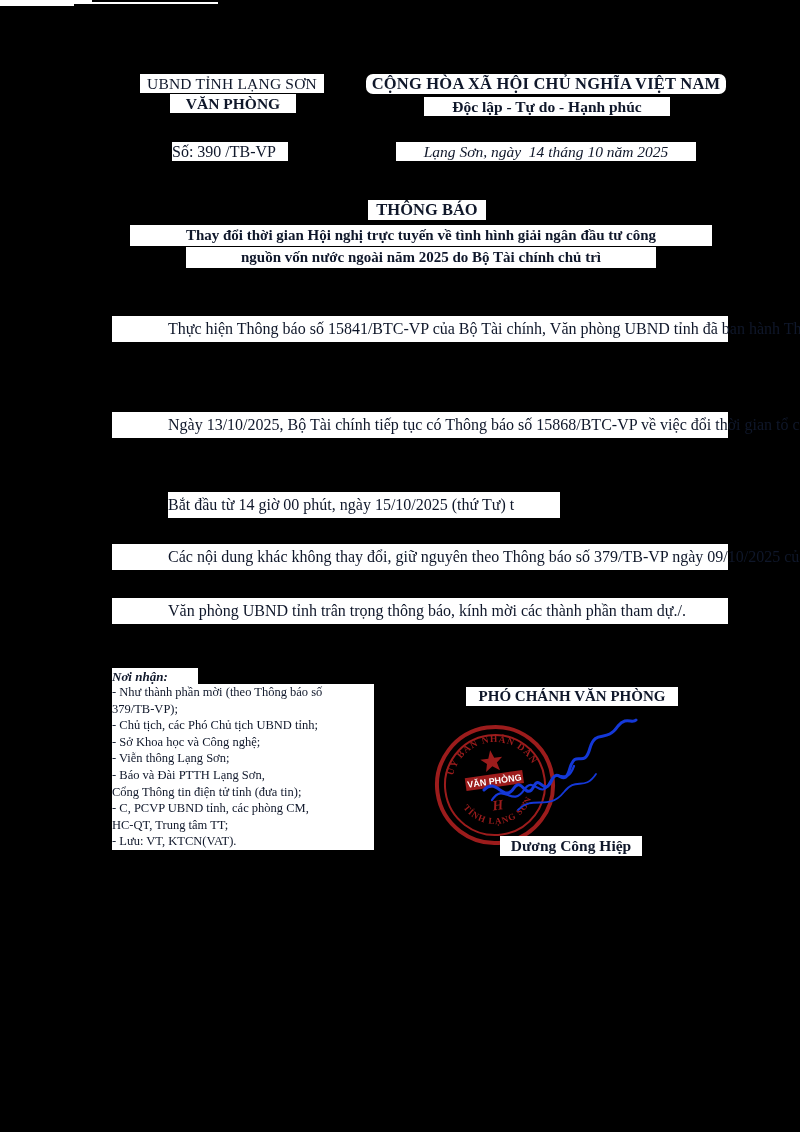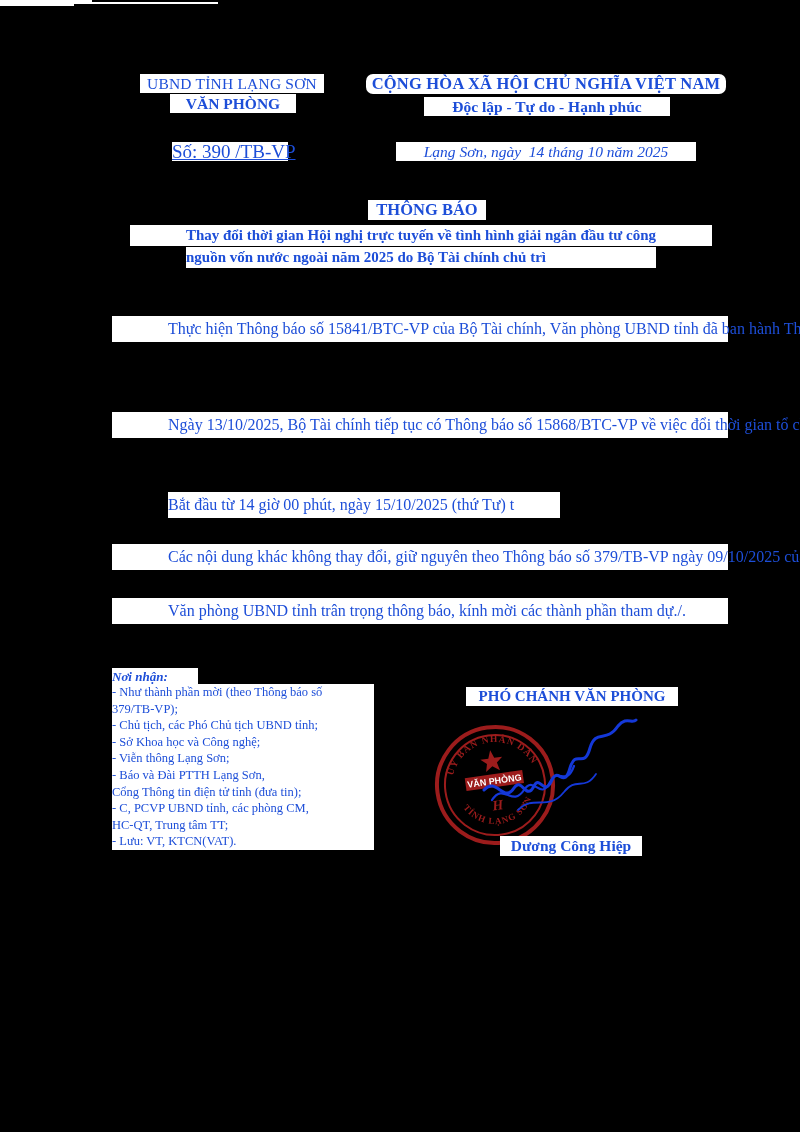--- a/index.html
+++ b/index.html
@@ -26,41 +26,41 @@
   .doc {
     position: absolute;
     left: 0;
     top: 0;
     width: 800px;
     height: 1132px;
   }
   .blk {
     position: absolute;
     background: #ffffff;
-    color: #1d4ed8;
+    color: #0f172a;
     white-space: pre;
   }
 
   
   #hdr-left-1 {
     left: 140px; top: 74px; width: 184px;
     font-size: 15.5px; line-height: 19px; text-align: center;
     letter-spacing: .2px;
   }
   #hdr-left-2 {
     left: 170px; top: 94px; width: 126px;
     font-size: 15.5px; line-height: 19px; text-align: center;
     font-weight: bold;
   }
   #hdr-left-rule {
     left: 188px; top: 112px; width: 92px; height: 2px; background: #ffffff;
   }
   #hdr-so {
     left: 172px; top: 142px; width: 116px;
-    font-size: 19px; line-height: 19px; text-align: right; text-decoration: underline;
+    font-size: 16px; line-height: 19px; text-align: left;
   }
 
   
   #hdr-right-1 {
     left: 366px; top: 74px; width: 360px;
     font-size: 16.5px; line-height: 20px; text-align: center;
     font-weight: bold; letter-spacing: .2px; border-radius: 7px;
   }
   #hdr-right-2 {
     left: 424px; top: 97px; width: 246px;
@@ -85,21 +85,21 @@
   #title-rule {
     left: 390px; top: 219px; width: 74px; height: 2px; background: #ffffff;
   }
   #title-2 {
     left: 130px; top: 225px; width: 582px;
     font-size: 15px; line-height: 21px; text-align: center;
     font-weight: bold;
   }
   #title-3 {
     left: 186px; top: 247px; width: 470px;
-    font-size: 15px; line-height: 21px; 
+    font-size: 15px; line-height: 21px; text-align: center;
     font-weight: bold;
   }
 
   
   .para {
     font-size: 16px;
     line-height: 26px;
     text-align: justify;
   }
   #p1 {

